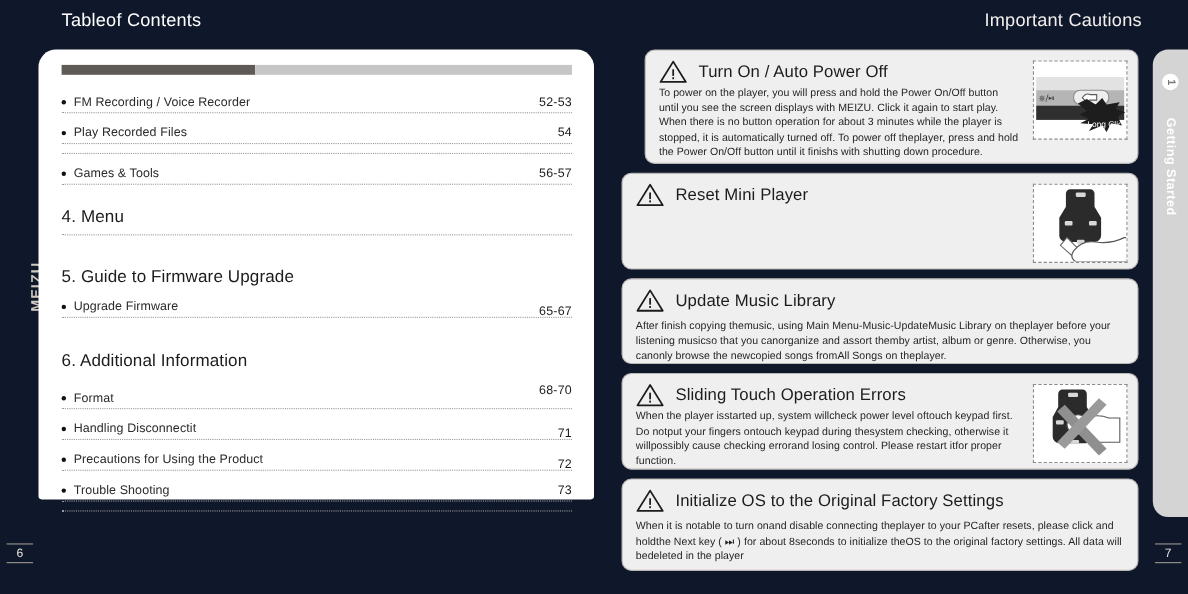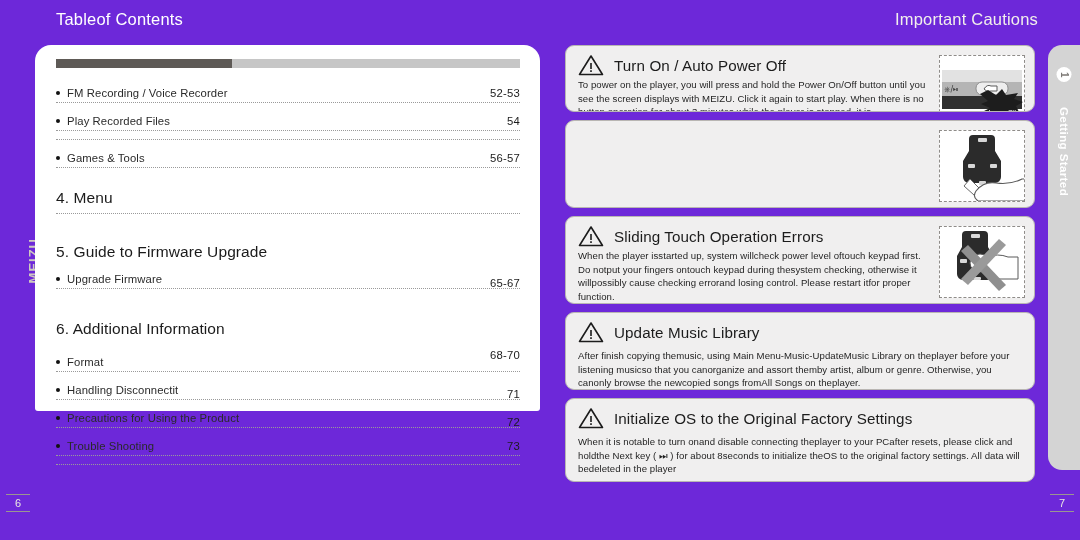--- a/index.html
+++ b/index.html
@@ -3,34 +3,34 @@
 <meta charset="utf-8">
 <title>MEIZU Manual Spread</title>
 <style>
   * { box-sizing: border-box; margin: 0; padding: 0; }
   html, body {
     width: 1080px; height: 540px;
     background: #635e59;
     font-family: "Liberation Sans", sans-serif;
     overflow: hidden;
   }
-  .spread { position: relative; width: 1080px; height: 540px; background: #6d28d9; }
+  .spread { position: relative; width: 1080px; height: 540px; background: #0f172a; }
 
   
   .hdr {
     position: absolute; top: 10px; color: #ffffff;
     font-size: 16.5px; letter-spacing: .2px; white-space: nowrap;
   }
   .hdr-left  { left: 56px; }
   .hdr-right { right: 42px; color: #f2efec; }
 
   
   .page-left {
     position: absolute; left: 35px; top: 45px;
-    width: 505px; height: 366px;
+    width: 505px; height: 409px;
     background: #ffffff;
     border-top-left-radius: 16px;
     border-top-right-radius: 16px;
     border-bottom-right-radius: 3px;
     border-bottom-left-radius: 3px;
   }
   .progress {
     position: absolute; left: 21px; top: 14px;
     width: 464px; height: 9px; display: flex;
   }
@@ -285,21 +285,21 @@
 
       <div class="toc-entry raise">
         <div class="dotrule"></div>
       </div>
 
     </div>
   </div>
 
   <div class="page-right">
 
-    <div class="caution has-figure" style="height:67px;">
+    <div class="caution has-figure" style="height:104px;margin-left:21px;">
       <div class="c-title-row">
         <svg class="warn-tri" width="26" height="22" viewBox="0 0 26 22">
           <path d="M13 2 L24.5 20.5 L1.5 20.5 Z" fill="none" stroke="#1c1c1c" stroke-width="1.6" stroke-linejoin="round"></path>
           <rect x="12.2" y="9" width="1.6" height="6" fill="#1c1c1c"></rect>
           <rect x="12.2" y="16.2" width="1.6" height="1.8" fill="#1c1c1c"></rect>
         </svg>
         <div class="c-title">Turn On / Auto Power Off</div>
       </div>
       <div class="c-body">To power on  the player, you will  press and hold the Power On/Off button until you see the screen displays with MEIZU. Click it again to start play. When there is no button operation for about 3 minutes while the player is stopped, it is automatically turned off. To power off theplayer, press and hold the Power On/Off button until it finishs with shutting down procedure.</div>
 
@@ -313,34 +313,54 @@
             <rect x="36" y="26" width="32" height="13" rx="6" fill="#eeeeee" stroke="#8d8d8d" stroke-width="1"></rect>
             <path d="M44 33 q3 -5 7 -3 l6 0 l0 5 l-6 0 q-4 2 -7 -2 z" fill="#ffffff" stroke="#5a5a5a" stroke-width="1"></path>
             <path d="M40 38 L48 45 L41 48 L50 52 L42 56 L54 57 L50 63 L62 58 L66 64 L70 56 L80 58 L76 50 L83 46 L74 43 L78 37 L66 39 L62 33 L56 39 L48 34 Z" fill="#1d1d1d"></path>
           </svg>
         </div>
         <div class="burst-label">Long Click</div>
       </div>
     </div>
 
     <div class="caution has-figure" style="height:88px;">
+      <div class="c-title-row">
+        <svg class="warn-tri" width="26" height="22" viewBox="0 0 26 22">
+          <path d="M13 2 L24.5 20.5 L1.5 20.5 Z" fill="none" stroke="#1c1c1c" stroke-width="1.6" stroke-linejoin="round"></path>
+          <rect x="12.2" y="9" width="1.6" height="6" fill="#1c1c1c"></rect>
+          <rect x="12.2" y="16.2" width="1.6" height="1.8" fill="#1c1c1c"></rect>
+        </svg>
+        <div class="c-title">Reset Mini Player</div>
+      </div>
 
       <div class="figure">
         <div class="fig-inner">
           <svg width="84" height="70" viewBox="0 0 84 70">
             <path d="M33 4 h18 a4 4 0 0 1 4 4 v12 l6 10 v16 a6 6 0 0 1 -6 6 h-26 a6 6 0 0 1 -6 -6 v-16 l6 -10 v-12 a4 4 0 0 1 4 -4 z" fill="#2b2b2b"></path>
             <rect x="38" y="7" width="9" height="4" rx="1" fill="#d8d8d8"></rect>
             <rect x="28" y="33" width="7" height="4" rx="1" fill="#d8d8d8"></rect>
             <rect x="50" y="33" width="7" height="4" rx="1" fill="#d8d8d8"></rect>
             <rect x="39" y="50" width="7" height="4" rx="1" fill="#d8d8d8"></rect>
             <path d="M30 48 L40 58 L34 64 L24 55 Z" fill="#ffffff" stroke="#6a6a6a" stroke-width="1"></path>
             <path d="M36 60 q8 -10 20 -8 q14 2 26 -4 l6 0 l0 22 l-50 0 q-6 -4 -2 -10 z" fill="#ffffff" stroke="#5a5a5a" stroke-width="1.1"></path>
           </svg>
         </div>
       </div>
+    </div>
+
+    <div class="caution" style="height:78px;">
+      <div class="c-title-row">
+        <svg class="warn-tri" width="26" height="22" viewBox="0 0 26 22">
+          <path d="M13 2 L24.5 20.5 L1.5 20.5 Z" fill="none" stroke="#1c1c1c" stroke-width="1.6" stroke-linejoin="round"></path>
+          <rect x="12.2" y="9" width="1.6" height="6" fill="#1c1c1c"></rect>
+          <rect x="12.2" y="16.2" width="1.6" height="1.8" fill="#1c1c1c"></rect>
+        </svg>
+        <div class="c-title">Update Music Library</div>
+      </div>
+      <div class="c-body" style="margin-top:6px;">After finish copying themusic, using Main Menu-Music-UpdateMusic Library on theplayer before your listening musicso that you canorganize and assort themby artist, album or genre. Otherwise, you canonly browse the newcopied songs fromAll Songs on theplayer.</div>
     </div>
 
     <div class="caution has-figure" style="height:88px;">
       <div class="c-title-row">
         <svg class="warn-tri" width="26" height="22" viewBox="0 0 26 22">
           <path d="M13 2 L24.5 20.5 L1.5 20.5 Z" fill="none" stroke="#1c1c1c" stroke-width="1.6" stroke-linejoin="round"></path>
           <rect x="12.2" y="9" width="1.6" height="6" fill="#1c1c1c"></rect>
           <rect x="12.2" y="16.2" width="1.6" height="1.8" fill="#1c1c1c"></rect>
         </svg>
         <div class="c-title">Sliding Touch Operation Errors</div>
@@ -356,32 +376,20 @@
             <rect x="33" y="50" width="8" height="3" rx="1" fill="#d8d8d8"></rect>
             <ellipse cx="40" cy="36" rx="10" ry="9" fill="#ffffff" stroke="#555" stroke-width="1"></ellipse>
             <path d="M46 30 q12 -4 22 0 l10 0 l0 22 l-28 0 q-8 -8 -4 -22 z" fill="#ffffff" stroke="#5a5a5a" stroke-width="1"></path>
             <path d="M28 18 L66 58 L59 64 L21 24 Z" fill="#8f8f8f"></path>
             <path d="M66 18 L28 58 L21 52 L59 12 Z" fill="#9a9a9a"></path>
           </svg>
         </div>
       </div>
     </div>
 
-    <div class="caution" style="height:78px;">
-      <div class="c-title-row">
-        <svg class="warn-tri" width="26" height="22" viewBox="0 0 26 22">
-          <path d="M13 2 L24.5 20.5 L1.5 20.5 Z" fill="none" stroke="#1c1c1c" stroke-width="1.6" stroke-linejoin="round"></path>
-          <rect x="12.2" y="9" width="1.6" height="6" fill="#1c1c1c"></rect>
-          <rect x="12.2" y="16.2" width="1.6" height="1.8" fill="#1c1c1c"></rect>
-        </svg>
-        <div class="c-title">Update Music Library</div>
-      </div>
-      <div class="c-body" style="margin-top:6px;">After finish copying themusic, using Main Menu-Music-UpdateMusic Library on theplayer before your listening musicso that you canorganize and assort themby artist, album or genre. Otherwise, you canonly browse the newcopied songs fromAll Songs on theplayer.</div>
-    </div>
-
     <div class="caution" style="height:84px;">
       <div class="c-title-row">
         <svg class="warn-tri" width="26" height="22" viewBox="0 0 26 22">
           <path d="M13 2 L24.5 20.5 L1.5 20.5 Z" fill="none" stroke="#1c1c1c" stroke-width="1.6" stroke-linejoin="round"></path>
           <rect x="12.2" y="9" width="1.6" height="6" fill="#1c1c1c"></rect>
           <rect x="12.2" y="16.2" width="1.6" height="1.8" fill="#1c1c1c"></rect>
         </svg>
         <div class="c-title">Initialize OS to the Original Factory Settings</div>
       </div>
       <div class="c-body" style="margin-top:6px;">When it is notable to turn onand disable connecting theplayer to your PCafter resets, please click and holdthe Next key ( ⏭ ) for about 8seconds to initialize theOS to the original factory settings. All data will bedeleted in the player</div>

